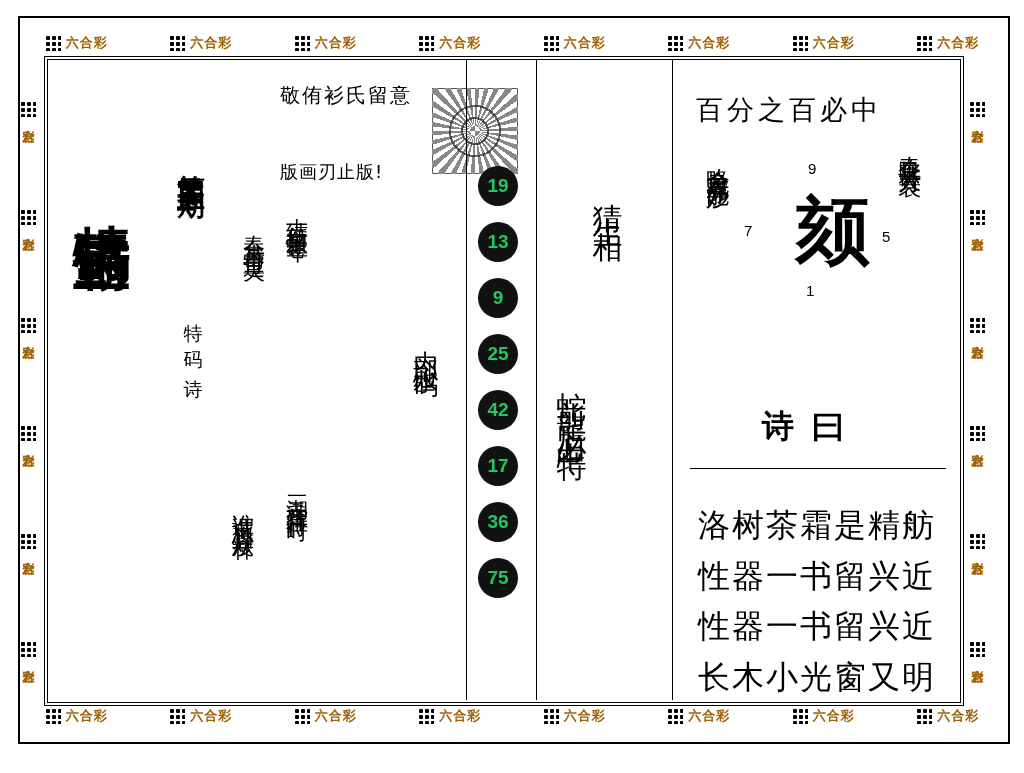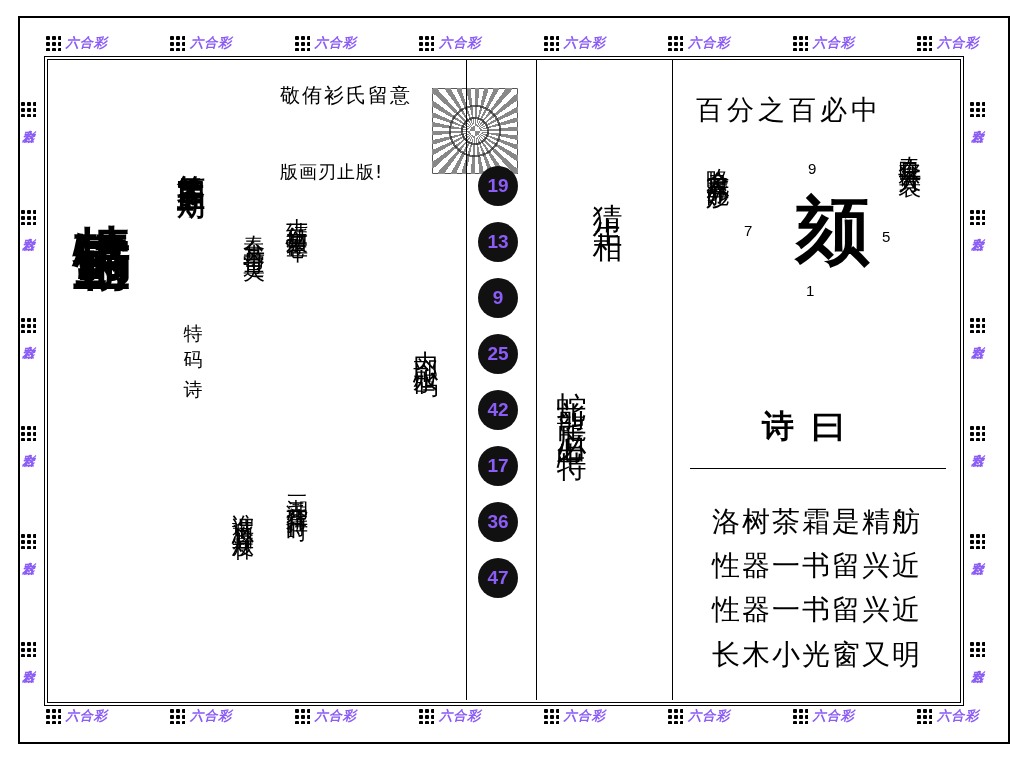--- a/index.html
+++ b/index.html
@@ -27,24 +27,23 @@
   
   .border-strip {
     position: absolute;
     display: flex;
     align-items: center;
     justify-content: space-around;
     font-size: 13px;
     letter-spacing: 1px;
     font-family: "DejaVu Sans", sans-serif;
     font-weight: bold;
-    color: #8b5cf6;
+    color: #a16207;
     white-space: nowrap;
     overflow: hidden;
-    font-style: italic;
   }
   .strip-top    { left: 14px;  top: 30px;  width: 996px; height: 26px; }
   .strip-bottom { left: 14px;  top: 703px; width: 996px; height: 26px; }
   .strip-left   { left: 14px;  top: 56px;  width: 28px;  height: 648px;
                   flex-direction: column; }
   .strip-right  { left: 962px; top: 56px;  width: 30px;  height: 648px;
                   flex-direction: column; }
 
   .strip-item {
     display: flex;
@@ -187,21 +186,21 @@
   
   .balls {
     position: absolute;
     left: 478px; top: 166px;
     width: 46px;
   }
   .ball {
     width: 40px; height: 40px;
     border-radius: 50%;
     background: #111;
-    color: #8b5cf6;
+    color: #22c55e;
     font-size: 19px;
     font-weight: bold;
     display: flex;
     align-items: center;
     justify-content: center;
     margin-bottom: 16px;
     font-family: "Liberation Sans", sans-serif;
   }
 
   
@@ -253,21 +252,21 @@
   .shi-yue {
     left: 762px; top: 405px;
     font-size: 32px;
     font-weight: bold;
     letter-spacing: 18px;
   }
   .poem-lines {
     position: absolute;
     left: 692px; top: 500px;
     width: 250px;
-    font-size: 28px;
+    font-size: 32px;
     line-height: 1.58;
     letter-spacing: 2px;
     text-align: center;
   }
 
   
   .footer {
     position: absolute;
     left: 0; top: 738px;
     width: 1024px;
@@ -434,21 +433,21 @@
   <div class="vtext poem-col poem-c4">谁谓愁心且瘦林</div>
 
   <div class="balls">
     <div class="ball">19</div>
     <div class="ball">13</div>
     <div class="ball">9</div>
     <div class="ball">25</div>
     <div class="ball">42</div>
     <div class="ball">17</div>
     <div class="ball">36</div>
-    <div class="ball">47</div>
+    <div class="ball">75</div>
   </div>
 
   <div class="vtext inner-label">内部心水码</div>
 
   <div class="vtext riddle-title">猜生相</div>
   <div class="vtext riddle-body">蛇前龍后必中特</div>
 
   <div class="htext headline">百分之百必中</div>
   <div class="htext big-char">颏</div>
   <div class="vtext side-left-text">略舍君屋亦能妙</div>

